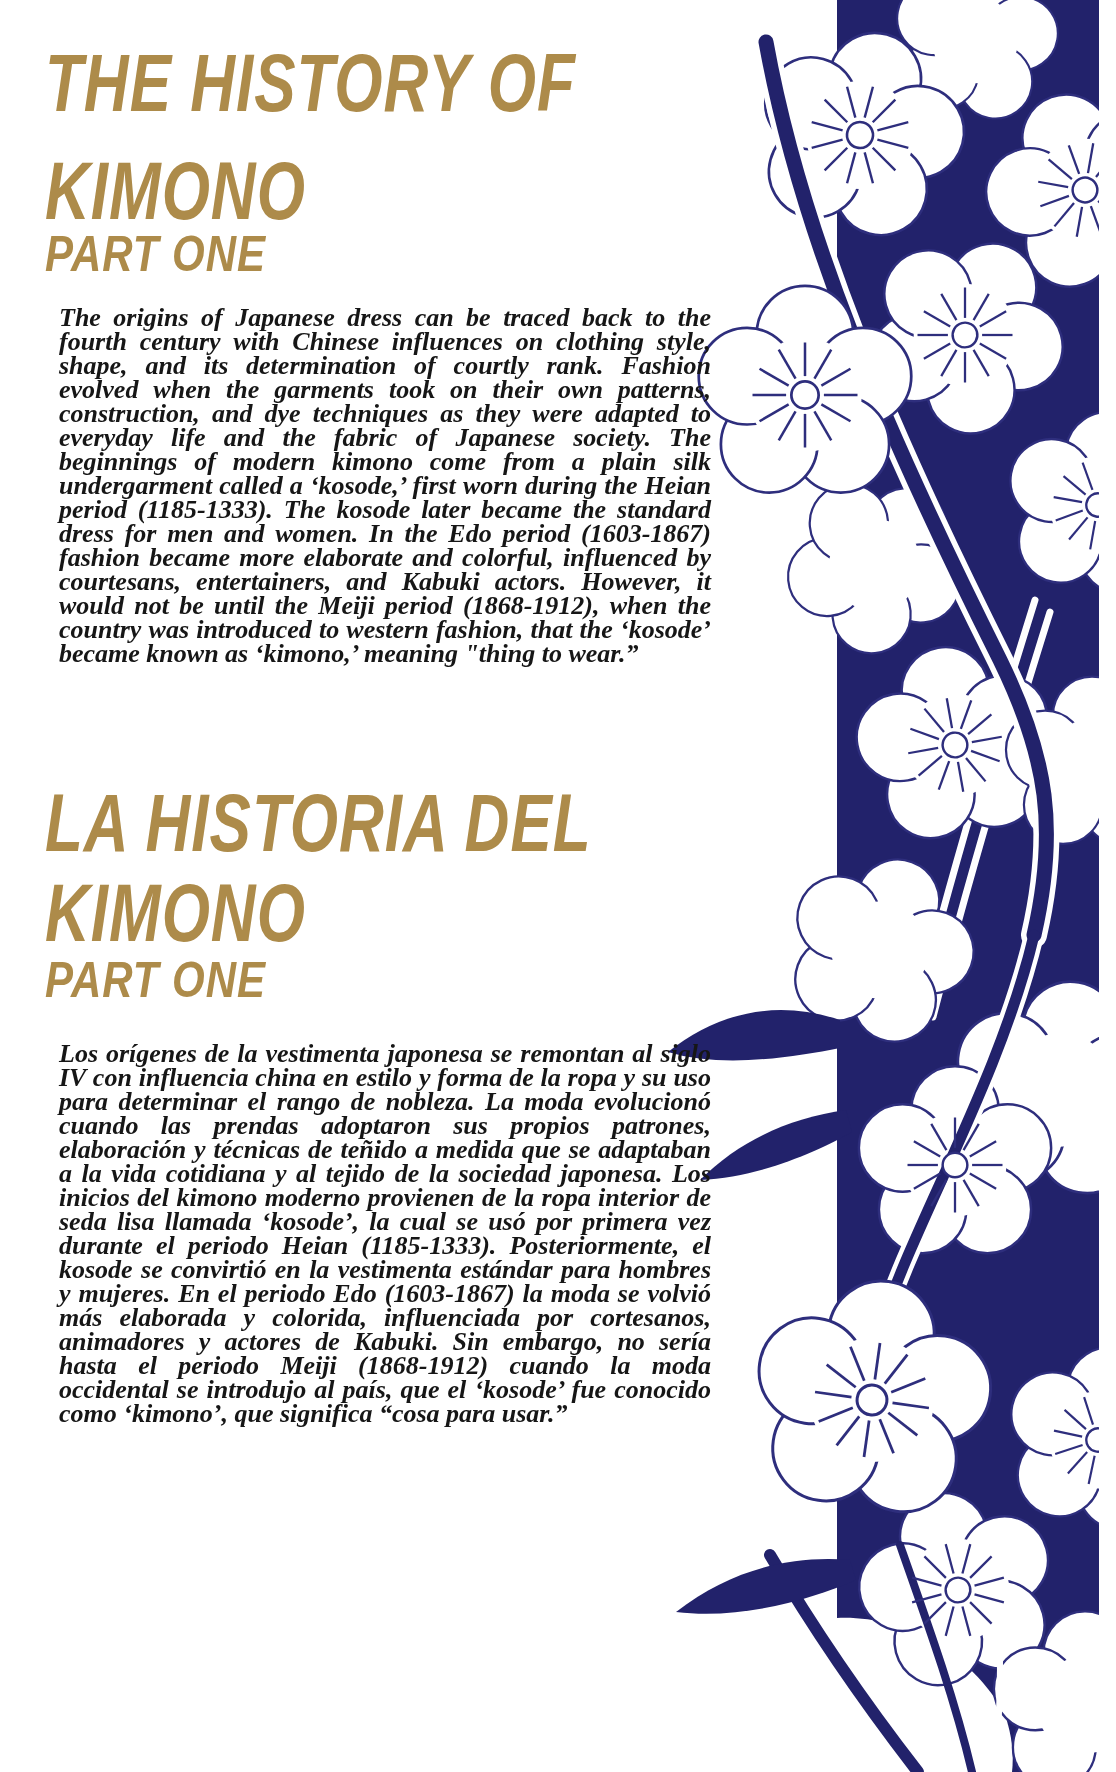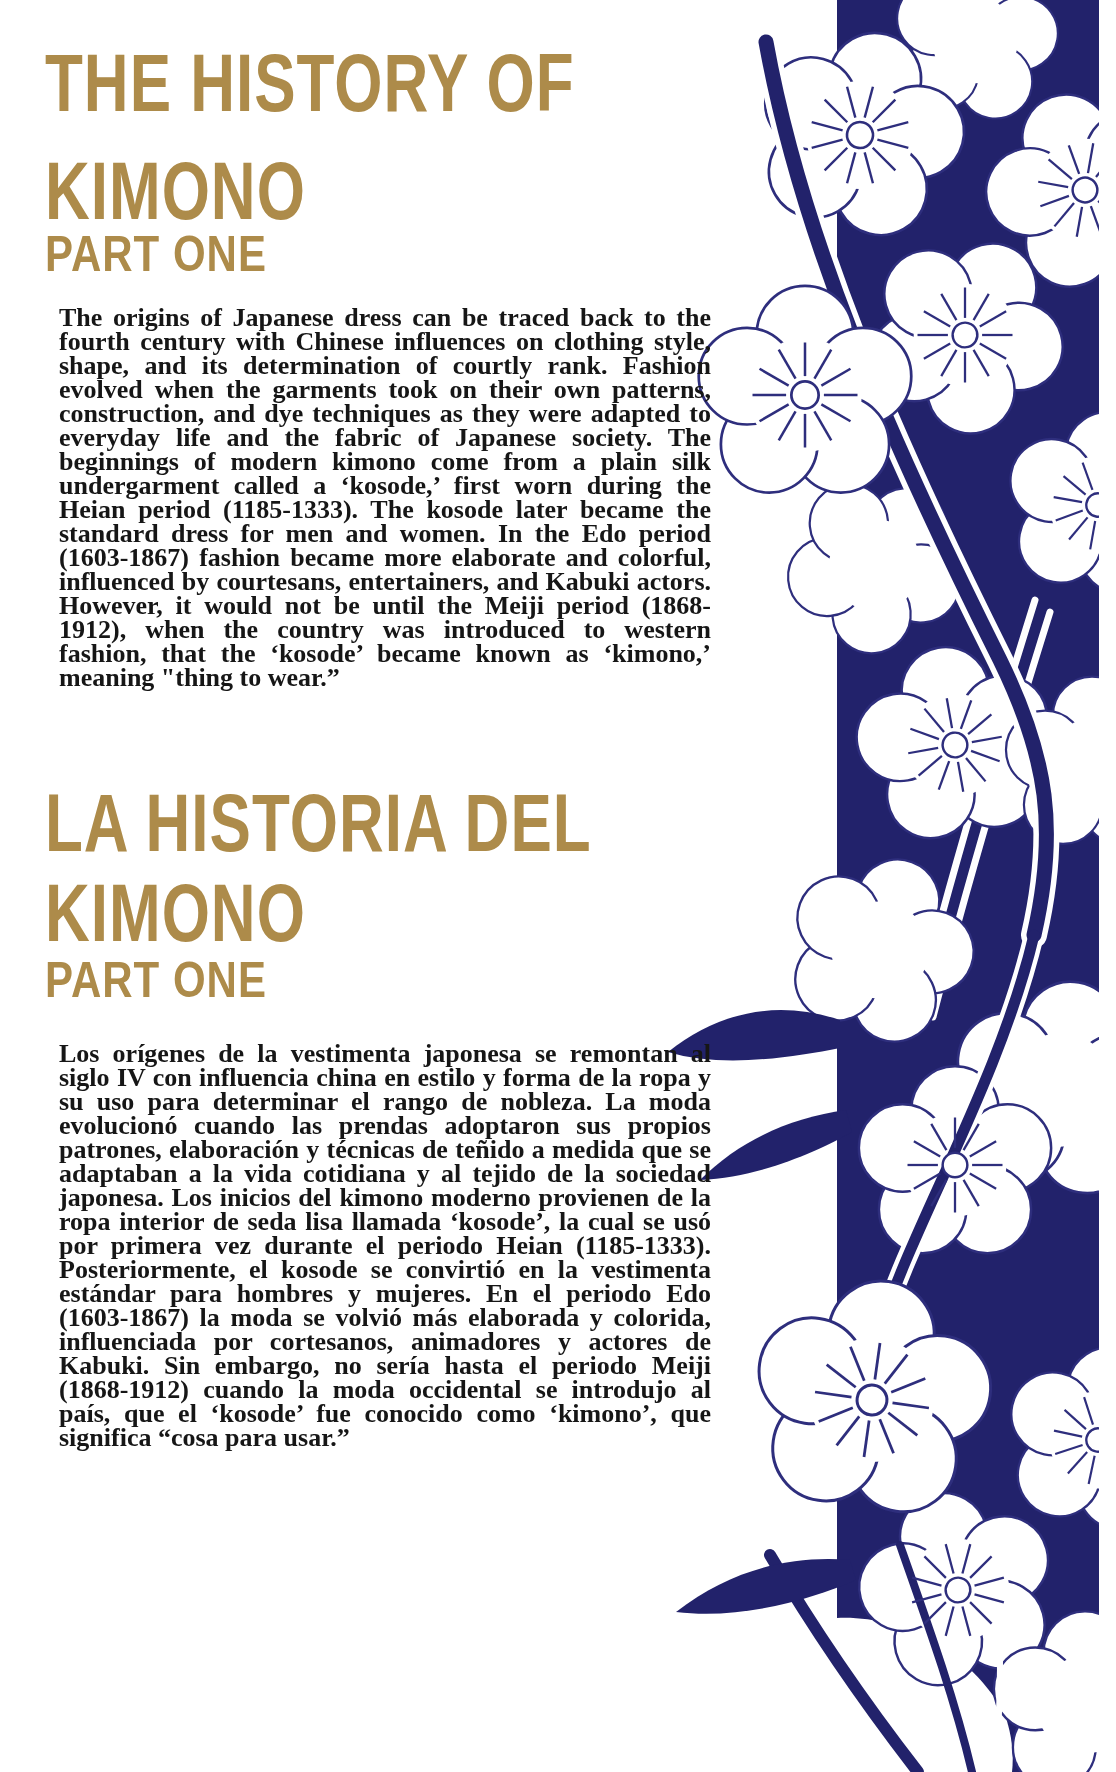--- a/index.html
+++ b/index.html
@@ -1,21 +1,21 @@
 <!DOCTYPE html>
 <html><head>
 <meta charset="utf-8">
 <style>
   html,body{margin:0;padding:0;}
   body{
     width:1116px;height:1772px;position:relative;overflow:hidden;
     background:#ffffff;
     font-family:"Liberation Serif", serif;
   }
-  .sheet{position:absolute;inset:0;}
+  .sheet{position:absolute;inset:0;font-style:italic;}
   .deco{position:absolute;top:0;left:0;pointer-events:none;}
   .txt{position:absolute;left:45px;width:652px;}
   .deco-title{
     font-family:"Liberation Sans", sans-serif;
     font-weight:bold;
     color:#ad8b4a;
     line-height:1;
     letter-spacing:1px;
     transform:scaleY(1.32);
     transform-origin:0 0;

